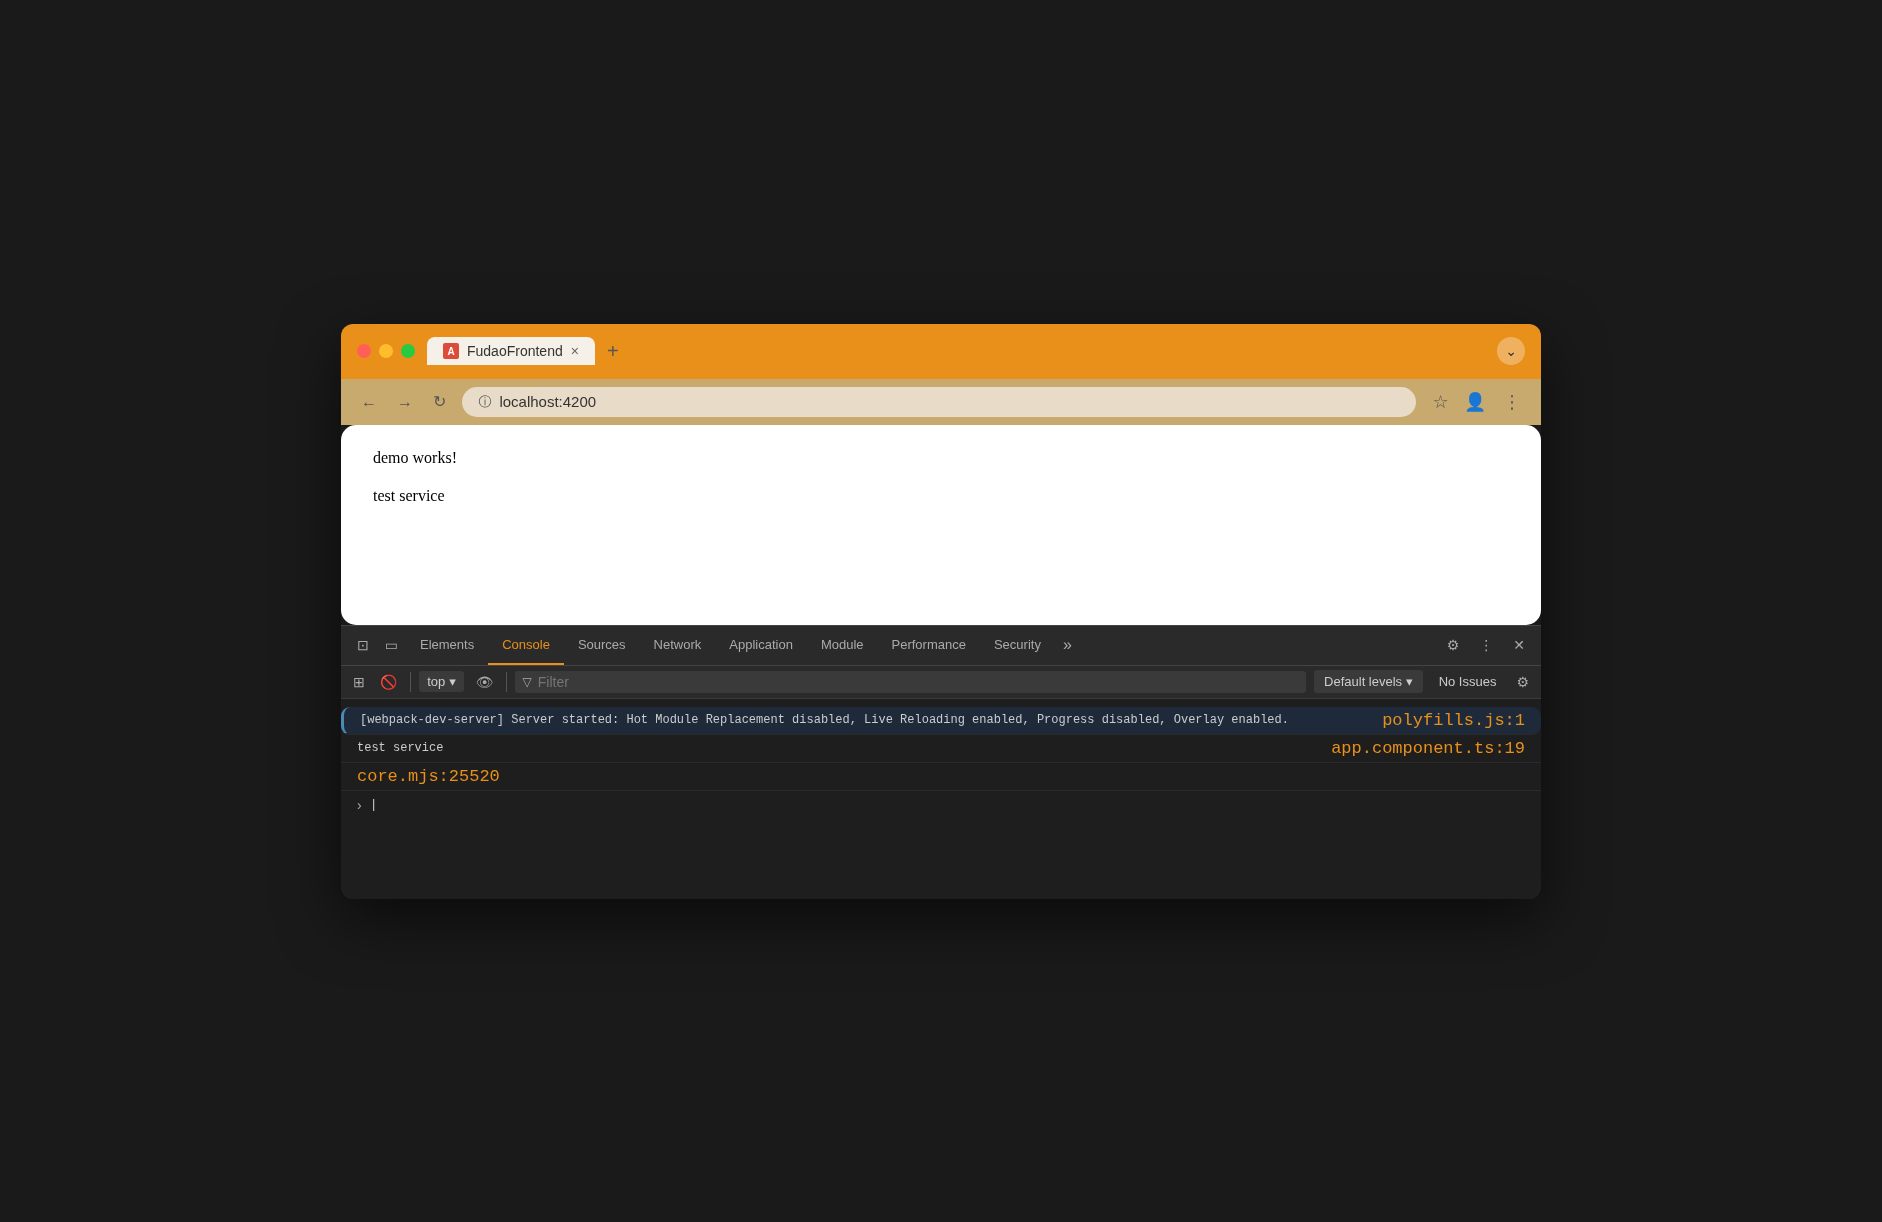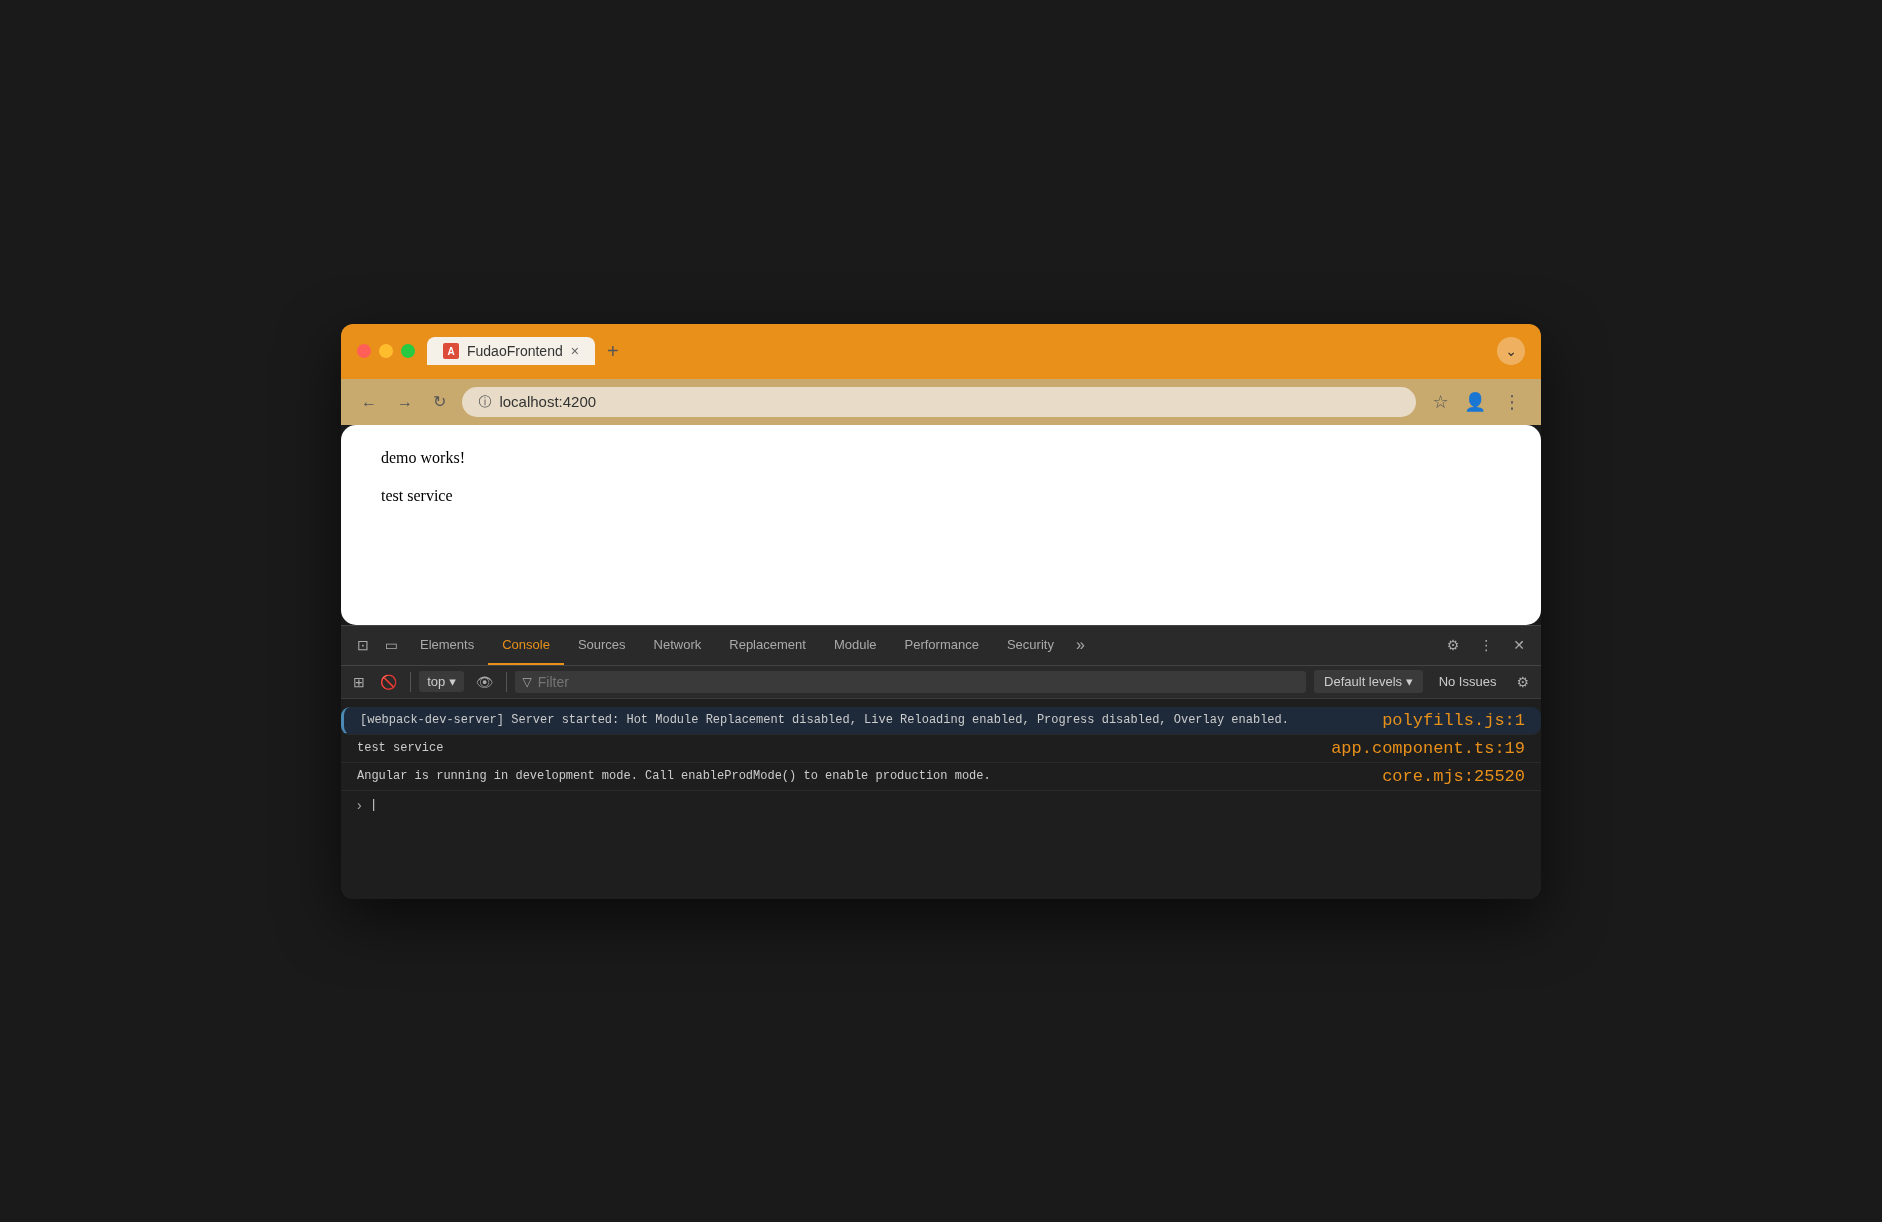--- a/index.html
+++ b/index.html
@@ -165,21 +165,21 @@
       border: none;
       cursor: pointer;
       color: #555;
       font-size: 18px;
       padding: 4px;
     }
 
     
     .page-content {
       background: #ffffff;
-      padding: 24px 40px;
+      padding: 24px 32px;
       min-height: 200px;
       border-radius: 15px;
     }
 
     .page-text-line {
       font-size: 16px;
       color: #000;
       margin-bottom: 20px;
       font-family: Georgia, serif;
     }
@@ -460,21 +460,21 @@
   <div class="devtools">
 
     <div class="devtools-tabs">
       <button class="devtools-icon-btn">⊡</button>
       <button class="devtools-icon-btn">▭</button>
 
       <button class="devtools-tab">Elements</button>
       <button class="devtools-tab active">Console</button>
       <button class="devtools-tab">Sources</button>
       <button class="devtools-tab">Network</button>
-      <button class="devtools-tab">Replacement</button>
+      <button class="devtools-tab">Application</button>
       <button class="devtools-tab">Module</button>
       <button class="devtools-tab">Performance</button>
       <button class="devtools-tab">Security</button>
       <span class="devtools-tab-more">»</span>
 
       <div class="devtools-right-actions">
         <button class="devtools-icon-btn">⚙</button>
         <button class="devtools-icon-btn">⋮</button>
         <button class="devtools-icon-btn">✕</button>
       </div>
@@ -519,21 +519,20 @@
 Progress disabled, Overlay enabled.</span>
         <a class="console-source">polyfills.js:1</a>
       </div>
 
       <div class="console-entry log">
         <span class="console-message">test service</span>
         <a class="console-source">app.component.ts:19</a>
       </div>
 
       <div class="console-entry log">
-        <span class="console-message">Angular is running in development mode. Call enableProdMode() to enable production mode.</span>
         <a class="console-source">core.mjs:25520</a>
       </div>
 
       <div class="console-prompt">
         <span class="prompt-arrow">›</span>
         <span class="prompt-cursor">|</span>
       </div>
 
     </div>
   </div>

